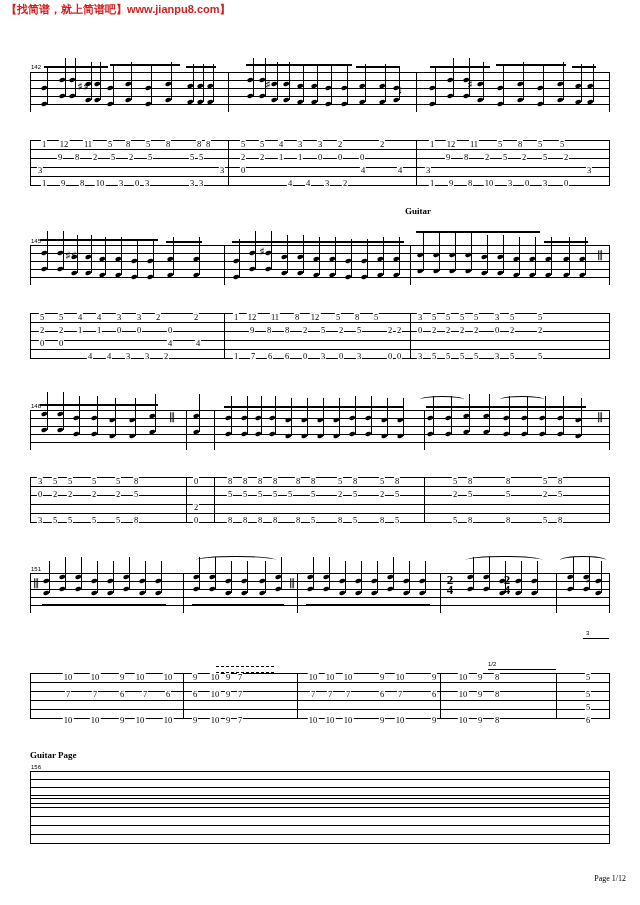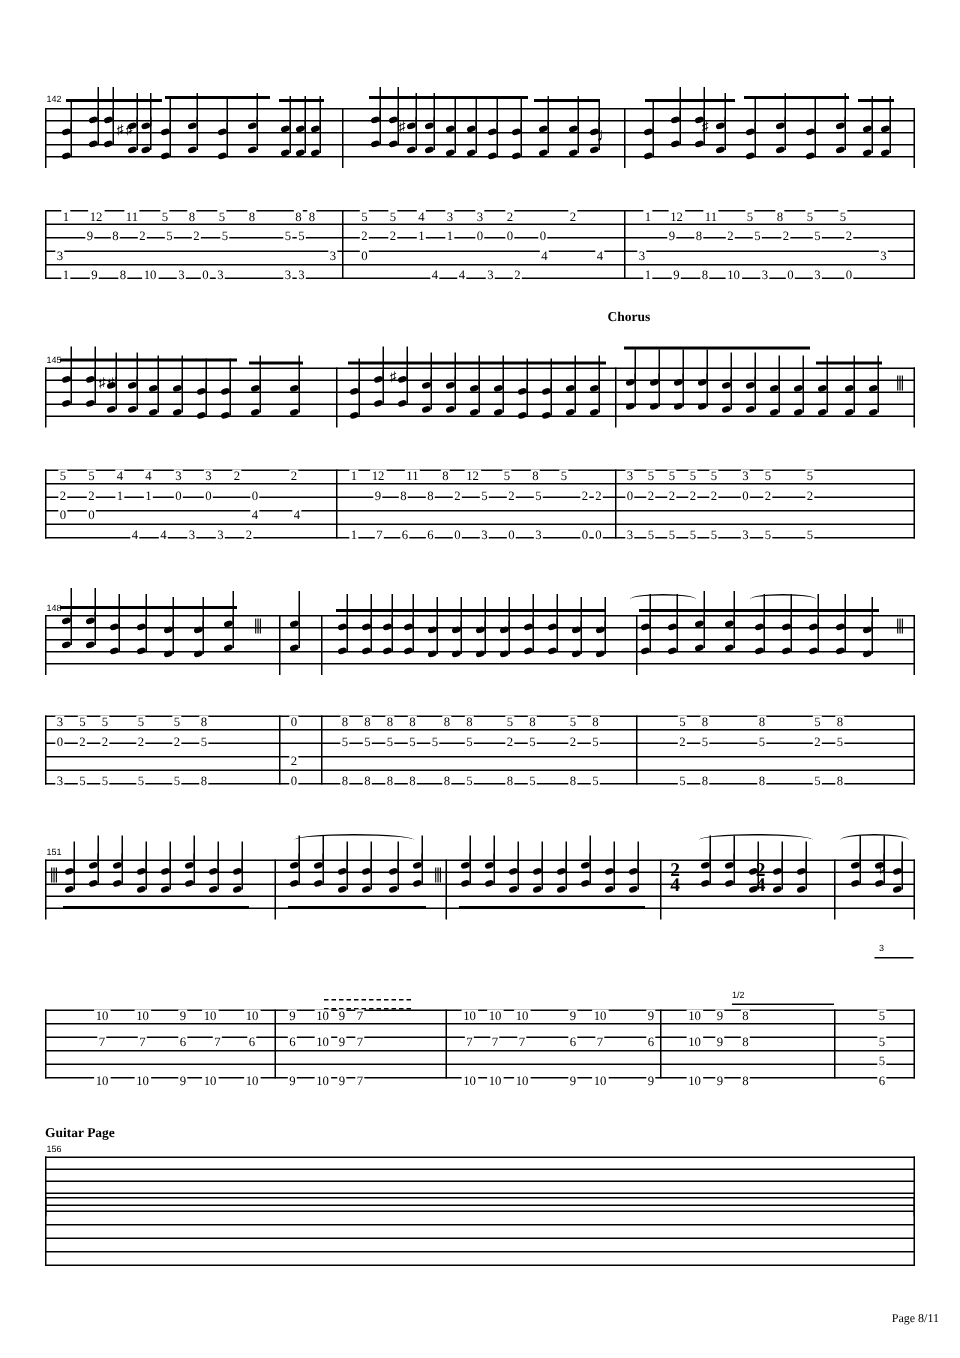--- a/index.html
+++ b/index.html
@@ -70,20 +70,21 @@
     position:absolute;right:14px;bottom:22px;
     font-family:"Liberation Serif",serif;font-size:8px;color:#000;
   }
   .pagebox{position:absolute;left:0;top:0;width:640px;height:905px;}
 </style>
 </head>
 <body>
 
 <div class="page pagebox">
 
+  <div class="watermark">【找简谱，就上简谱吧】www.jianpu8.com】</div>
 
   <div class="system" style="top:0;">
     <div class="measno" style="left:31px;top:64px;">142</div>
 
     <div class="staff" style="top:72px;">
       <div class="ln"></div>
         <div class="ln"></div>
         <div class="ln"></div>
         <div class="ln"></div>
         <div class="ln"></div>
@@ -101,21 +102,21 @@
     <div class="bar" style="left:30px;top:140px;height:46px;"></div>
     <div class="bar" style="left:228px;top:72px;height:40px;"></div>
     <div class="bar" style="left:228px;top:140px;height:46px;"></div>
     <div class="bar" style="left:416px;top:72px;height:40px;"></div>
     <div class="bar" style="left:416px;top:140px;height:46px;"></div>
     <div class="bar" style="left:609px;top:72px;height:40px;"></div>
     <div class="bar" style="left:609px;top:140px;height:46px;"></div>
   </div>
 
   <div class="system" style="top:0;">
-    <div class="sectlabel" style="left:405px;top:206px;">Chorus</div>
+    <div class="sectlabel" style="left:405px;top:206px;">Guitar</div>
     <div class="measno" style="left:31px;top:238px;">145</div>
 
     <div class="staff" style="top:245px;">
       <div class="ln"></div>
         <div class="ln"></div>
         <div class="ln"></div>
         <div class="ln"></div>
         <div class="ln"></div>
     </div>
     <div class="tab" style="top:313px;">
@@ -232,21 +233,21 @@
         <div class="ln"></div>
         <div class="ln"></div>
         <div class="ln"></div>
     </div>
     <div class="bar" style="left:30px;top:771px;height:40px;"></div>
     <div class="bar" style="left:30px;top:798px;height:46px;"></div>
     <div class="bar" style="left:609px;top:771px;height:40px;"></div>
     <div class="bar" style="left:609px;top:798px;height:46px;"></div>
   </div>
 
-  <div class="footer">Page 8/11</div>
+  <div class="footer">Page 1/12</div>
 
   <div id="glyphs">
       <div class="nh" style="left: 44px; top: 88px;"></div>
       <div class="stem" style="left: 46.6px; top: 66px; height: 22px;"></div>
       <div class="nh" style="left: 44px; top: 104px;"></div>
       <div class="stem" style="left: 46.6px; top: 82px; height: 22px;"></div>
       <div class="nh" style="left: 62px; top: 80px;"></div>
       <div class="stem" style="left: 64.6px; top: 58px; height: 22px;"></div>
       <div class="nh" style="left: 62px; top: 96px;"></div>
       <div class="stem" style="left: 64.6px; top: 74px; height: 22px;"></div>

